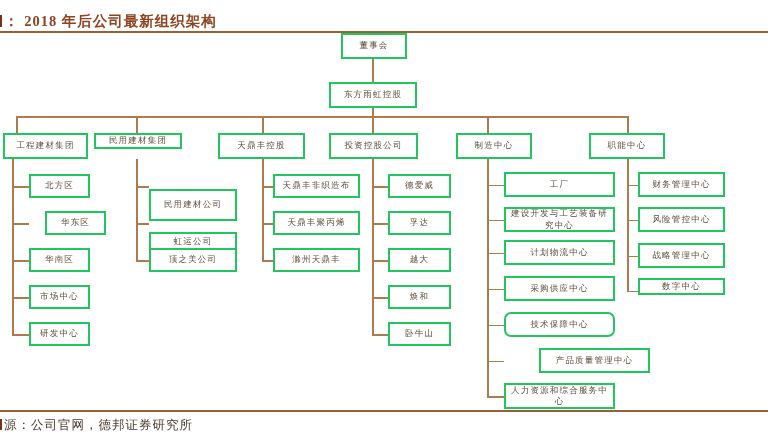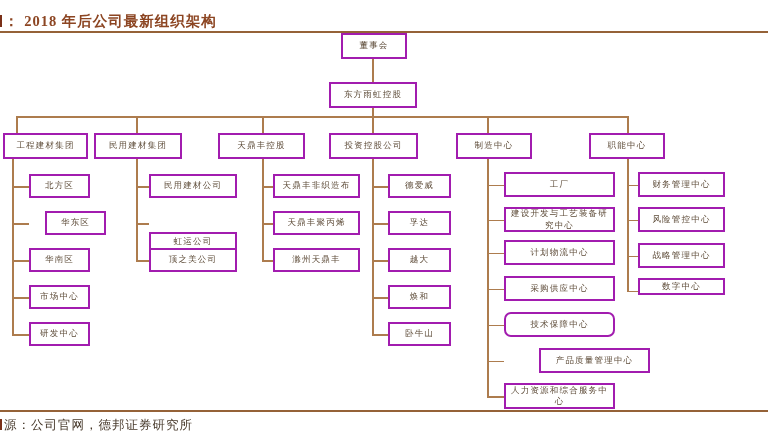--- a/index.html
+++ b/index.html
@@ -5,21 +5,21 @@
   html,body{margin:0;padding:0;}
   body{width:768px;height:440px;background:#ffffff;overflow:hidden;
        font-family:"Liberation Serif","DejaVu Serif",serif;}
   #stage{position:relative;width:768px;height:440px;}
   .title{position:absolute;left:4px;top:12px;font-size:14.5px;font-weight:bold;
          color:#8c4522;letter-spacing:1px;white-space:nowrap;}
   .sliver{position:absolute;background:#7a3018;}
   .hr{position:absolute;left:0;width:768px;height:2px;background:#956238;}
   .source{position:absolute;left:4px;top:417px;font-size:12.5px;color:#46382a;
           letter-spacing:1px;white-space:nowrap;}
-  .box{position:absolute;box-sizing:border-box;border:2px solid #a21caf;background:#fff;
+  .box{position:absolute;box-sizing:border-box;border:2px solid #22c55e;background:#fff;
        display:flex;align-items:center;justify-content:center;text-align:center;
        font-size:8.5px;line-height:1.3;color:#5d4b38;letter-spacing:1.2px;padding:1px;}
   .ln{position:absolute;background:#ad7c4e;}
 </style>
 </head>
 <body>
 
 <div id="stage">
   <div class="sliver" style="left:0;top:15px;width:2px;height:12px;"></div>
   <div class="title">： 2018 年后公司最新组织架构</div>
@@ -38,24 +38,24 @@
       <div class="box" style="left: 29px; top: 174px; width: 61px; height: 24px;">北方区</div>
       <div class="ln" style="left: 12px; top: 223px; width: 17px; height: 1.5px;"></div>
       <div class="box" style="left: 29px; top: 211px; width: 61px; height: 24px; margin-left: 16px;">华东区</div>
       <div class="ln" style="left: 12px; top: 260px; width: 17px; height: 1.5px;"></div>
       <div class="box" style="left: 29px; top: 248px; width: 61px; height: 24px;">华南区</div>
       <div class="ln" style="left: 12px; top: 297px; width: 17px; height: 1.5px;"></div>
       <div class="box" style="left: 29px; top: 285px; width: 61px; height: 24px;">市场中心</div>
       <div class="ln" style="left: 12px; top: 334px; width: 17px; height: 1.5px;"></div>
       <div class="box" style="left: 29px; top: 322px; width: 61px; height: 24px;">研发中心</div>
       <div class="ln" style="left: 136px; top: 116px; width: 1.5px; height: 17px;"></div>
-      <div class="box" style="left: 94px; top: 133px; width: 88px; height: 26px;">民用建材集团</div>
+      <div class="box" style="left: 94px; top: 133px; width: 88px; height: 16px;">民用建材集团</div>
       <div class="ln" style="left: 136px; top: 159px; width: 1.5px; height: 101px;"></div>
       <div class="ln" style="left: 136px; top: 186px; width: 13px; height: 1.5px;"></div>
-      <div class="box" style="left: 149px; top: 174px; width: 88px; height: 24px;">民用建材公司</div>
+      <div class="box" style="left: 149px; top: 189px; width: 88px; height: 32px;">民用建材公司</div>
       <div class="ln" style="left: 136px; top: 223px; width: 13px; height: 1.5px;"></div>
       <div class="box" style="left: 149px; top: 211px; width: 88px; height: 20px; margin-top: 21px;">虹运公司</div>
       <div class="ln" style="left: 136px; top: 260px; width: 13px; height: 1.5px;"></div>
       <div class="box" style="left: 149px; top: 248px; width: 88px; height: 24px;">顶之美公司</div>
       <div class="ln" style="left: 262px; top: 116px; width: 1.5px; height: 17px;"></div>
       <div class="box" style="left: 218px; top: 133px; width: 87px; height: 26px;">天鼎丰控股</div>
       <div class="ln" style="left: 262px; top: 159px; width: 1.5px; height: 101px;"></div>
       <div class="ln" style="left: 262px; top: 186px; width: 11px; height: 1.5px;"></div>
       <div class="box" style="left: 273px; top: 174px; width: 87px; height: 24px;">天鼎丰非织造布</div>
       <div class="ln" style="left: 262px; top: 223px; width: 11px; height: 1.5px;"></div>

